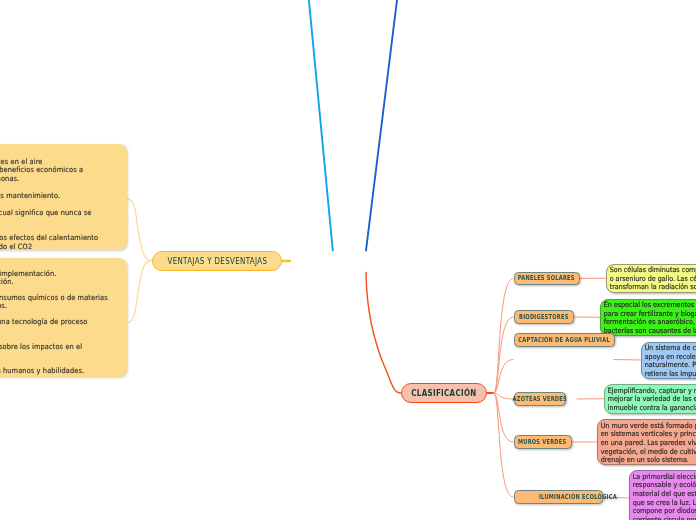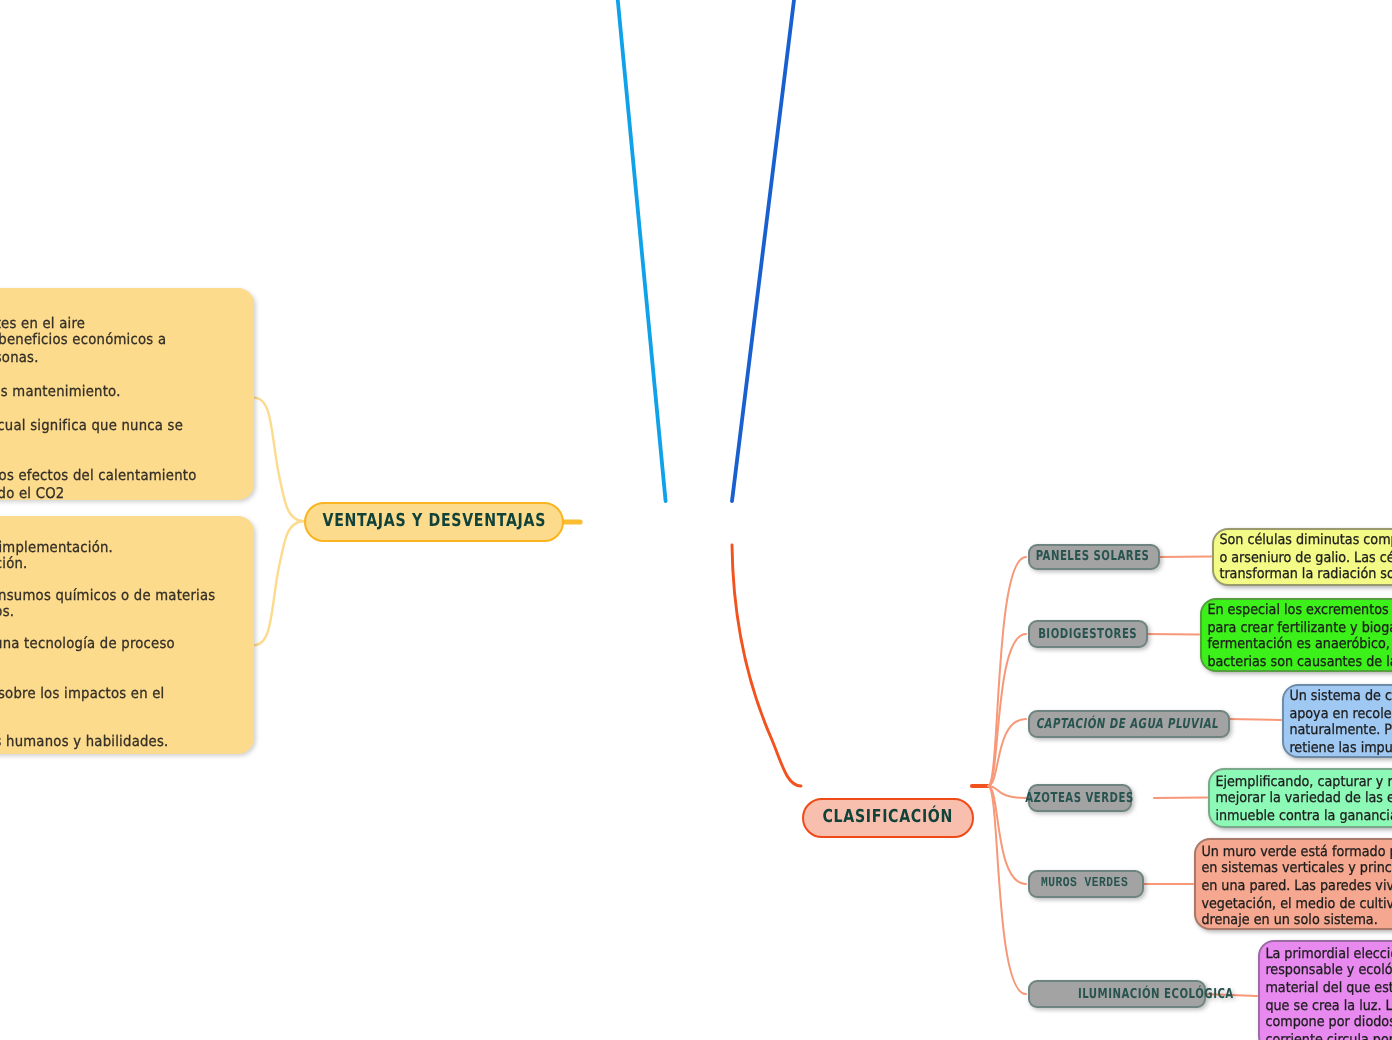--- a/index.html
+++ b/index.html
@@ -13,31 +13,31 @@
         justify-content:center;white-space:nowrap;z-index:3;}
 
   .root{left:289px;top:249px;width:121px;height:23.5px;
         border-radius:12px;border:1.6px solid #2b86cf;background:#c6eafc;
         color:#10203c;font-weight:bold;font-size:10.8px;letter-spacing:1.1px;
         font-family:"DejaVu Sans Condensed","DejaVu Sans",sans-serif;}
   .root > span{display:inline-block;transform:scaleX(.855);transform-origin:center;}
 
   .bry{left:152px;top:250.5px;width:130px;height:20px;
        border-radius:10px;border:1.7px solid #fab41f;background:#fcdb8d;
-       color:#11423a;font-weight:bold;font-size:8.9px;letter-spacing:.4px;
+       color:#11423a;font-weight:normal;font-size:8.9px;letter-spacing:.4px;
        font-family:"DejaVu Sans Condensed","DejaVu Sans",sans-serif;}
 
   .bro{left:400.5px;top:383px;width:86px;height:20px;
        border-radius:10px;border:1.7px solid #ef4a17;background:#f9bfae;
        color:#11423a;font-weight:bold;font-size:8.9px;letter-spacing:.4px;
-       font-family:"DejaVu Sans Condensed","DejaVu Sans",sans-serif;margin-top:16px;}
+       font-family:"DejaVu Sans Condensed","DejaVu Sans",sans-serif;}
 
   .bry > span,.bro > span{display:inline-block;transform:scaleX(.885);transform-origin:center;}
 
-  .leaf{border-radius:4.5px;border:1.15px solid #6d8481;background:#a3a3a3;
+  .leaf{border-radius:4.5px;border:1.15px solid #6d8481;background:#fdba74;
         color:#285450;font-weight:bold;font-size:6.8px;letter-spacing:.3px;
         font-family:"DejaVu Sans Condensed","DejaVu Sans",sans-serif;
         filter:drop-shadow(1.5px 1.5px 1.1px rgba(0,0,0,.26));height:13.5px;left:513.5px;}
   .leaf > span{display:inline-block;transform:scaleX(.83);transform-origin:center;}
 
   .txtbox{position:absolute;box-sizing:border-box;border-radius:8px;
           padding:0;line-height:8.55px;font-size:7.1px;color:#1c1c1c;
           -webkit-text-stroke:.13px #1c1c1c;
           font-family:"DejaVu Sans Condensed","DejaVu Sans",sans-serif;
           white-space:pre;z-index:2;
@@ -94,27 +94,27 @@
     <span>CLASIFICACIÓN</span>
   </div>
 
   <div id="leaves">
       <div class="node leaf" style="top: 271.5px; width: 66px;">
         <span>PANELES SOLARES</span>
       </div>
       <div class="node leaf" style="top: 310px; width: 60px; align-items: center;">
         <span>BIODIGESTORES</span>
       </div>
-      <div class="node leaf" style="top: 355px; width: 101px; font-style: italic;">
+      <div class="node leaf" style="top: 333px; width: 101px;">
         <span>CAPTACIÓN DE AGUA PLUVIAL</span>
       </div>
       <div class="node leaf" style="top: 392px; width: 52px;">
         <span>AZOTEAS VERDES</span>
       </div>
-      <div class="node leaf" style="top: 435px; width: 58px; font-family: Liberation Mono, monospace;">
+      <div class="node leaf" style="top: 435px; width: 58px;">
         <span>MUROS VERDES</span>
       </div>
       <div class="node leaf" style="top: 490px; width: 89px; padding-left: 40px;">
         <span>ILUMINACIÓN ECOLÓGICA</span>
       </div>
     </div>
   <div id="notes">
       <div class="txtbox left-note" style="left: -118px; top: 143.5px; width: 244.5px; height: 106.5px; background: rgb(252, 219, 141);"><div class="tb" style="left: 5px; top: 14px;">• No emite residuos contaminantes en el aire
 • Crea empleos locales y aporta beneficios económicos a
 las comunidades aledañas y personas.

